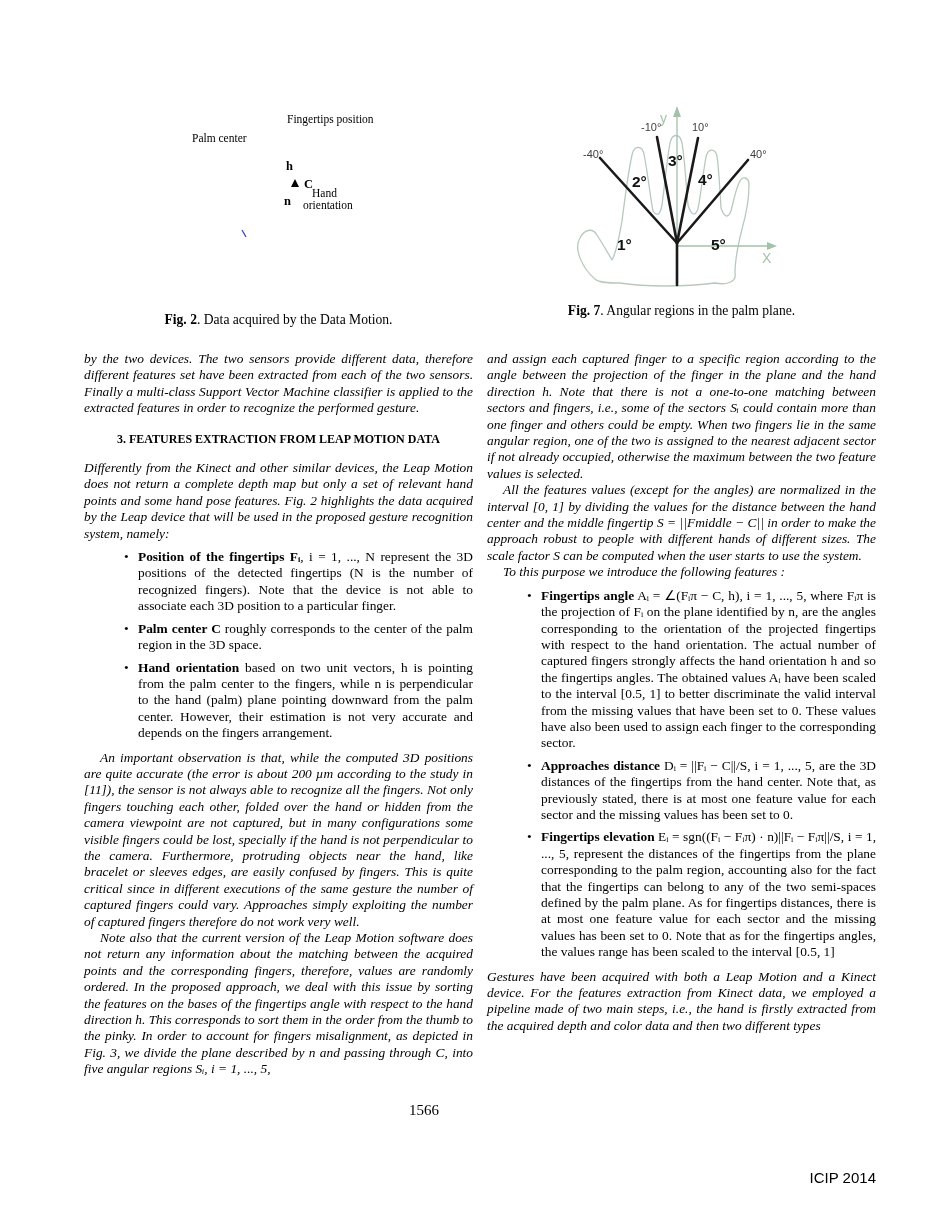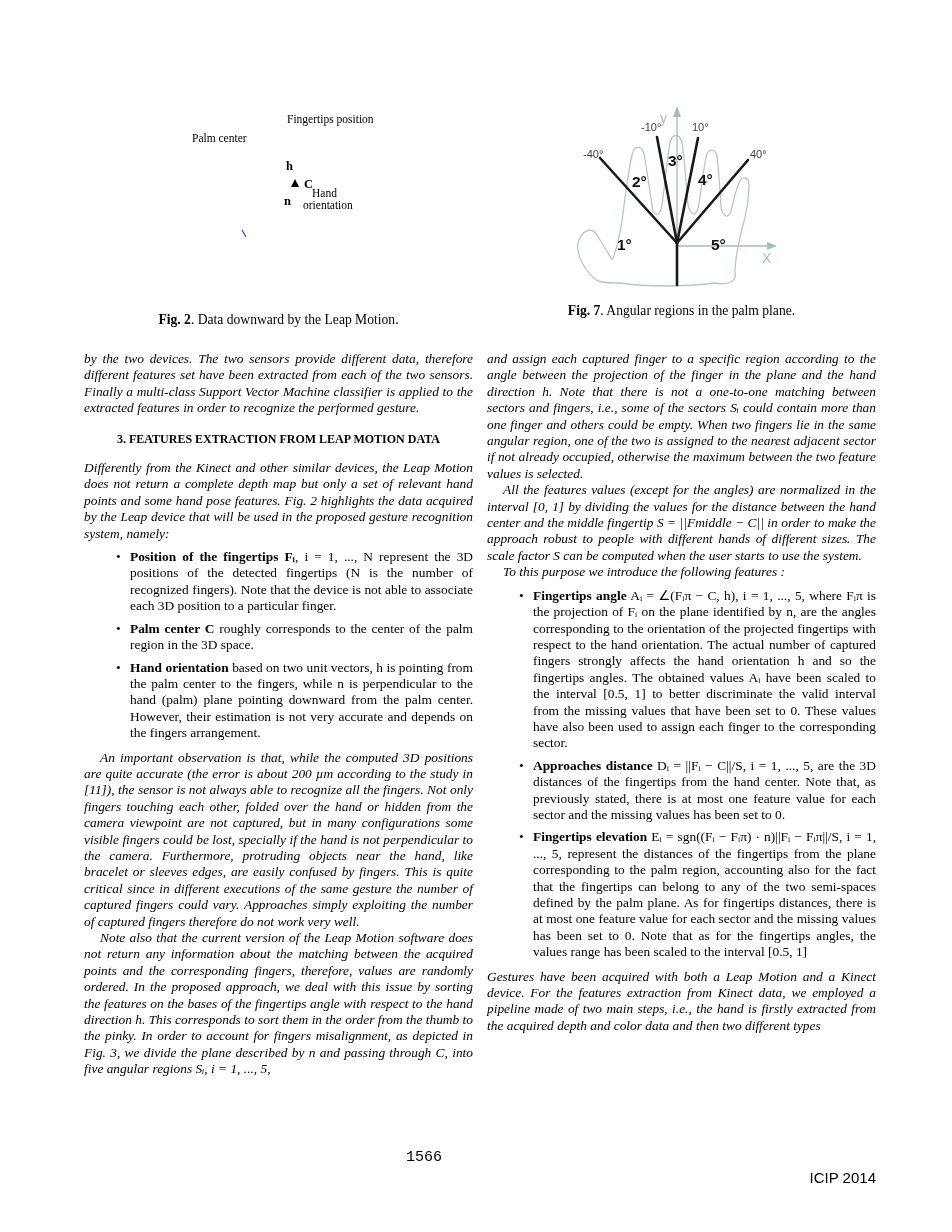--- a/index.html
+++ b/index.html
@@ -21,46 +21,46 @@
   .fig3-axis  { font-family:"Liberation Sans", sans-serif; font-size:14px; fill:#a3c2ab; }
   
   .col { position:absolute; width:389px; font-size:13.4px; line-height:16.4px; text-align:justify; }
   .col-left  { left:84px;  top:351px; }
   .col-right { left:487px; top:351px; }
   .col p { margin:0;font-style:italic; }
   .col p.indent { text-indent:16px; }
   .col h3 { margin:14px 0 13px 0; font-size:12px; font-weight:bold; text-align:center; white-space:nowrap; }
   .col h3.h4 { margin:16px 0 13px 0; }
   .col ul { list-style:none; margin:7px 0 8px 0; padding:0 0 0 38px; }
-  .col li { position:relative; margin:0 0 6px 8px; }
+  .col li { position:relative; margin:0 0 6px 16px; }
   .col li::before { content:"\2022"; position:absolute; left:-14px; top:0; }
   
-  .footer-page  { position:absolute; left:0; top:1149px; width:848px; text-align:center;
-                  font-family:Liberation Mono, monospace; font-size:15px; }
+  .footer-page  { position:absolute; left:0; top:1102px; width:848px; text-align:center;
+                  font-family:Liberation Serif, serif; font-size:15px; }
   .footer-venue { position:absolute; right:76px; top:1169px;
                   font-family:Liberation Sans, sans-serif; font-size:15px; }
 </style>
 </head>
 <body>
 
 <div class="page">
 
   <svg class="fig2" width="380" height="235" viewBox="0 0 380 235">
     <text class="fig2-label" x="192" y="28">Fingertips position</text>
     <text class="fig2-label" x="97" y="47">Palm center</text>
     <text class="fig2-bold" x="191" y="75">h</text>
     <polygon points="196,92 204,92 200,84" fill="#000"></polygon>
     <text class="fig2-bold" x="209" y="93">C</text>
     <text class="fig2-bold" x="189" y="110">n</text>
     <text class="fig2-label" x="217" y="102">Hand</text>
     <text class="fig2-label" x="208" y="114">orientation</text>
     <line x1="147" y1="135" x2="151" y2="142" stroke="#3a46c0" stroke-width="1.3"></line>
   </svg>
   <div class="caption cap2">
-    <b>Fig. 2</b><span>. Data downward by the Leap Motion.</span>
+    <b>Fig. 2</b><span>. Data acquired by the Data Motion.</span>
   </div>
 
   <svg class="fig3" width="310" height="200" viewBox="0 0 310 200">
 
     <path d="M 30 186 C 18 176 8 156 15 145 C 19 137 27 134 32 142 C 37 150 43 160 47 167
              C 52 158 54 144 57 128 C 60 105 63 80 67 62 C 69 52 77 52 79 61
              C 83 82 85 102 88 118 C 92 124 95 122 97 112 C 100 90 102 66 105 50
              C 107 40 115 40 117 50 C 120 68 121 92 123 112 C 126 122 130 124 133 116
              C 136 100 138 80 141 64 C 143 55 150 55 152 63 C 154 78 155 98 156 115
              C 159 124 163 126 166 118 C 169 106 171 96 174 90 C 177 82 184 84 184 92

